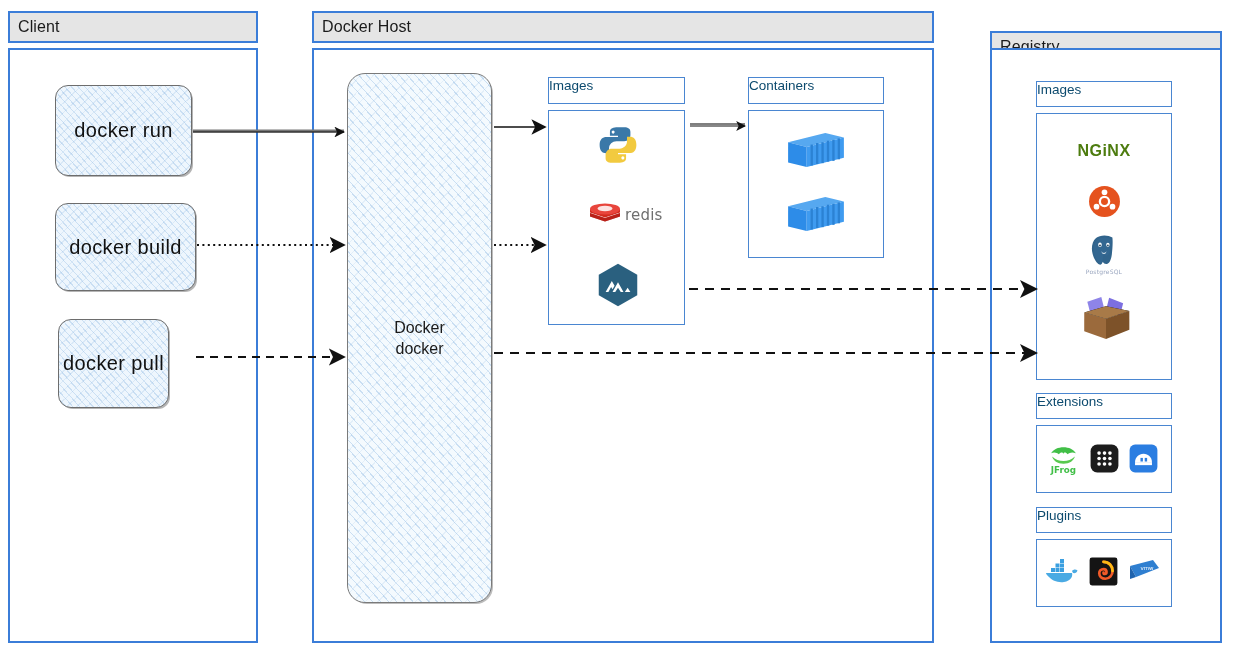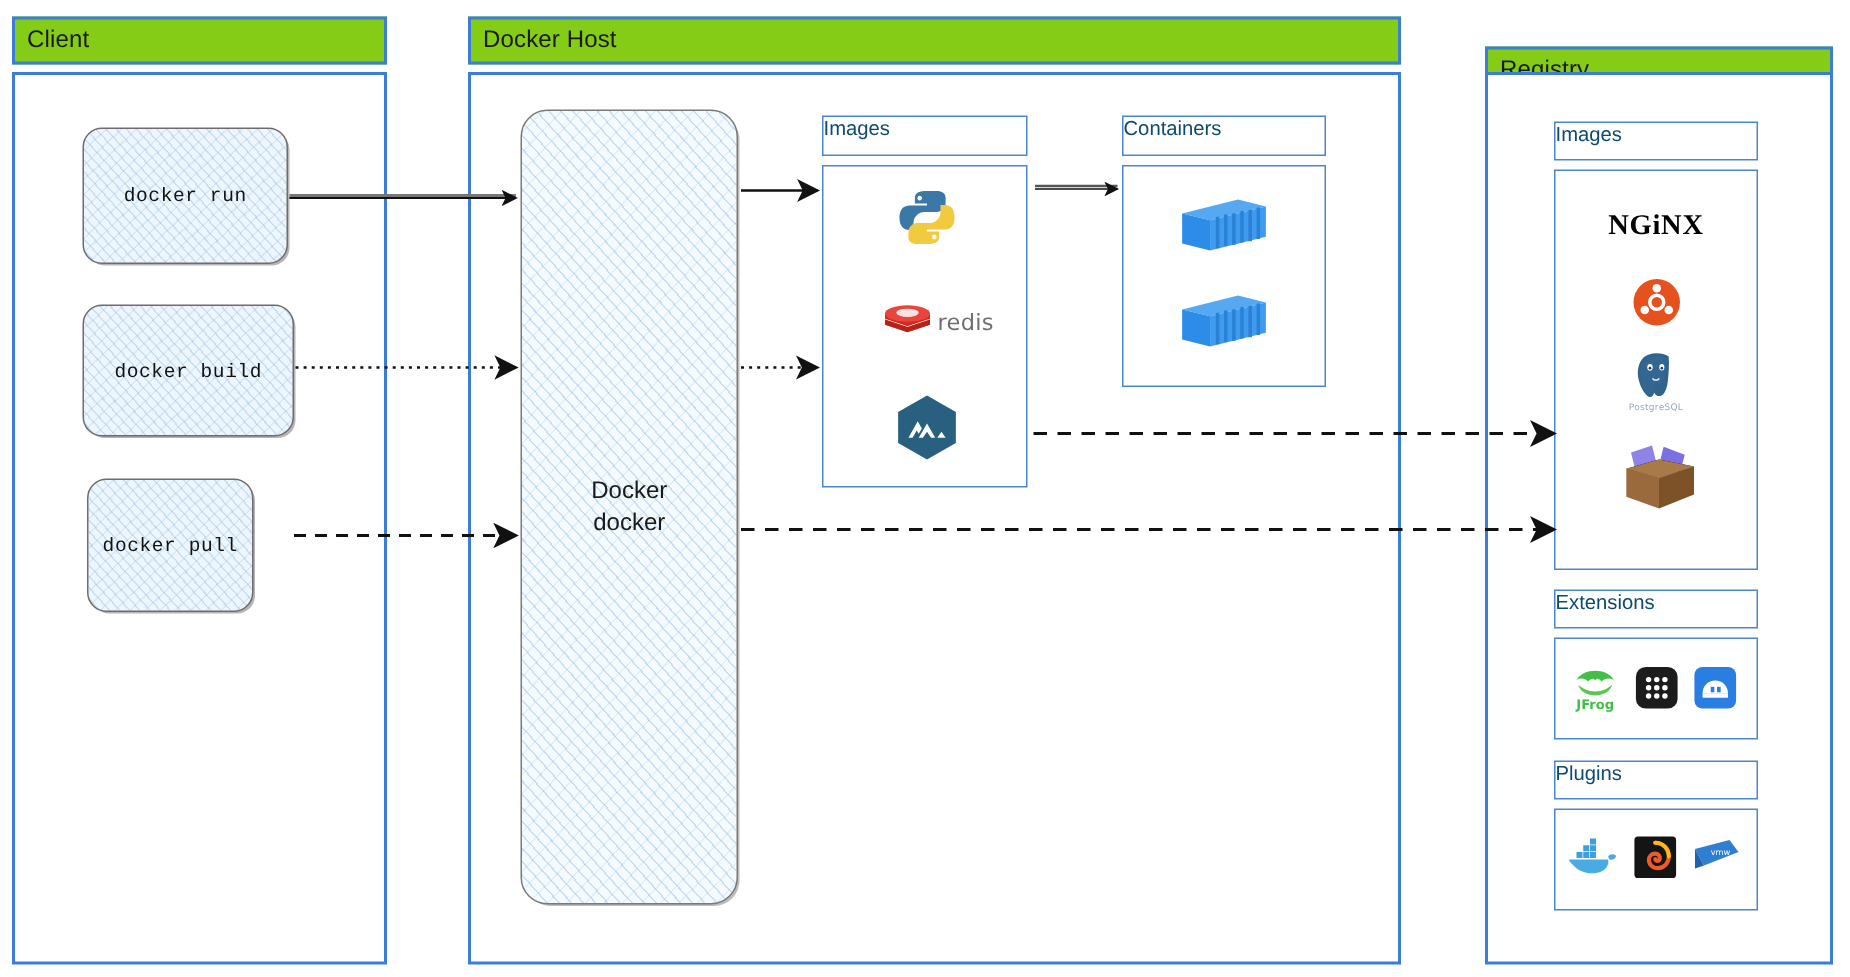--- a/index.html
+++ b/index.html
@@ -9,21 +9,21 @@
     -webkit-font-smoothing:antialiased;
   }
   .canvas{position:absolute;left:0;top:0;width:1233px;height:651px;}
 
   
   .abs{position:absolute;box-sizing:border-box;}
 
   
   .title-strip{
     border:2px solid #3b7dd8;
-    background:#84cc16;
+    background:#e5e5e5;
     display:flex;align-items:center;
     padding-left:8px;
     font-size:16px;color:#1a1a1a;
     letter-spacing:.1px;
   }
   
   .region-body{
     border:2px solid #3b7dd8;
     background:#ffffff;
   }
@@ -43,22 +43,22 @@
   
   .cmd-box{
     border:1.4px solid #6d6d6d;
     border-radius:13px;
     background:
       repeating-linear-gradient(48deg, rgba(120,170,220,.30) 0px, rgba(120,170,220,.30) 1px, rgba(255,255,255,0) 1px, rgba(255,255,255,0) 5px),
       repeating-linear-gradient(-44deg, rgba(120,170,220,.18) 0px, rgba(120,170,220,.18) 1px, rgba(255,255,255,0) 1px, rgba(255,255,255,0) 7px),
       #eef6fd;
     box-shadow:2px 2px 0 -1px rgba(90,90,90,.45);
     display:flex;align-items:center;justify-content:center;
-    font-family:Liberation Mono, monospace;
-    font-size:13px;color:#111;letter-spacing:.4px;
+    font-family:Liberation Sans, sans-serif;
+    font-size:20px;color:#111;letter-spacing:.4px;
   }
   
   .daemon-box{
     border:1.6px solid #7a7a7a;
     border-radius:18px;
     background:
       repeating-linear-gradient(48deg, rgba(120,170,220,.34) 0px, rgba(120,170,220,.34) 1px, rgba(255,255,255,0) 1px, rgba(255,255,255,0) 6px),
       repeating-linear-gradient(-46deg, rgba(120,170,220,.14) 0px, rgba(120,170,220,.14) 1px, rgba(255,255,255,0) 1px, rgba(255,255,255,0) 9px),
       #f4fafe;
     box-shadow:2px 2px 0 -1px rgba(90,90,90,.40);
@@ -66,22 +66,22 @@
     text-align:center;line-height:1.32;
     font-size:16px;color:#1a1a1a;
   }
 
   
   .wires{position:absolute;left:0;top:0;width:1233px;height:651px;pointer-events:none;}
 
   
   .icon-slot{position:absolute;display:flex;align-items:center;justify-content:center;}
   .nginx-word{
-    font-family:Liberation Serif, serif;
-    font-weight:bold;font-size:19px;color:#000000;letter-spacing:.5px;
+    font-family:Liberation Sans, sans-serif;
+    font-weight:bold;font-size:16px;color:#4d7c0f;letter-spacing:.5px;
   }
   .redis-word{
     font-family:"DejaVu Sans", sans-serif;
     font-size:15px;color:#6f6f6f;letter-spacing:.2px;
   }
   .pg-word{
     font-family:"DejaVu Sans", sans-serif;
     font-size:6px;color:#9aa6bf;letter-spacing:.2px;text-align:center;
   }
 </style>

